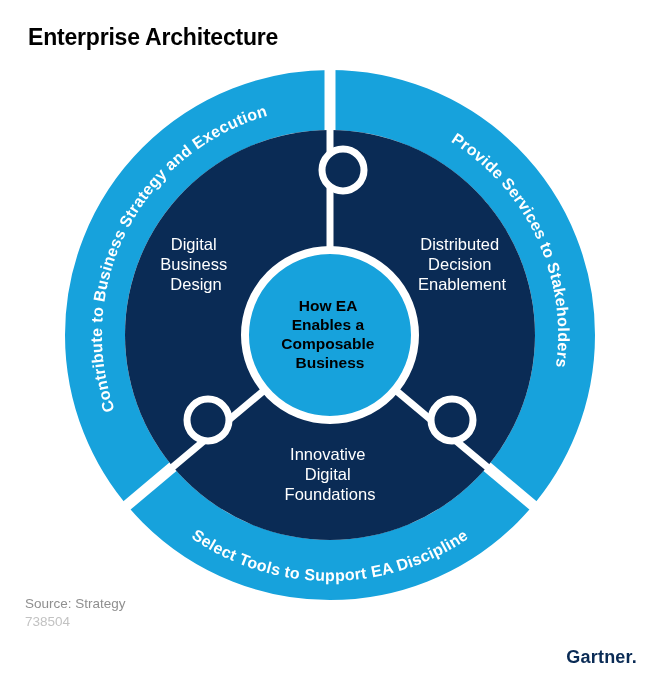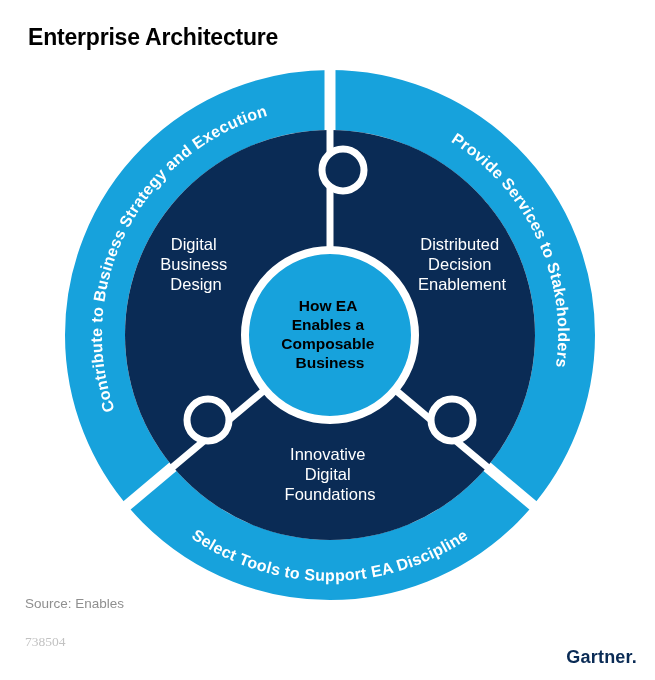--- a/index.html
+++ b/index.html
@@ -21,21 +21,21 @@
     font-size:16.5px; font-weight:400; fill:#ffffff; text-anchor:middle;
   }
   .center-label {
     font-family:"Liberation Sans", sans-serif;
     font-size:15.5px; font-weight:700; fill:#000000; text-anchor:middle;
   }
   .source-line {
     position:absolute; left:25px; font-size:13.5px; color:#8f8f8f;
   }
   .source-line.src { top:596px; }
-  .source-line.num { top:634px; color:#c2c2c2;font-family:Liberation Serif, serif; }
+  .source-line.num { top:614px; color:#c2c2c2; }
   .logo {
     position:absolute; right:18px; bottom:12px;
     font-size:18px; font-weight:700; color:#0A2B55; letter-spacing:0.2px;
   }
 </style>
 </head>
 <body>
 
 <div class="page">
 
@@ -93,17 +93,17 @@
     </text>
 
     <text class="center-label">
       <tspan x="330" y="311">How EA</tspan>
       <tspan x="330" y="330">Enables a</tspan>
       <tspan x="330" y="349">Composable</tspan>
       <tspan x="330" y="368">Business</tspan>
     </text>
   </svg>
 
-  <div class="source-line src">Source: Enables</div>
+  <div class="source-line src">Source: Strategy</div>
   <div class="source-line num">738504</div>
   <div class="logo">Gartner.</div>
 
 </div>
 
 </body></html>

